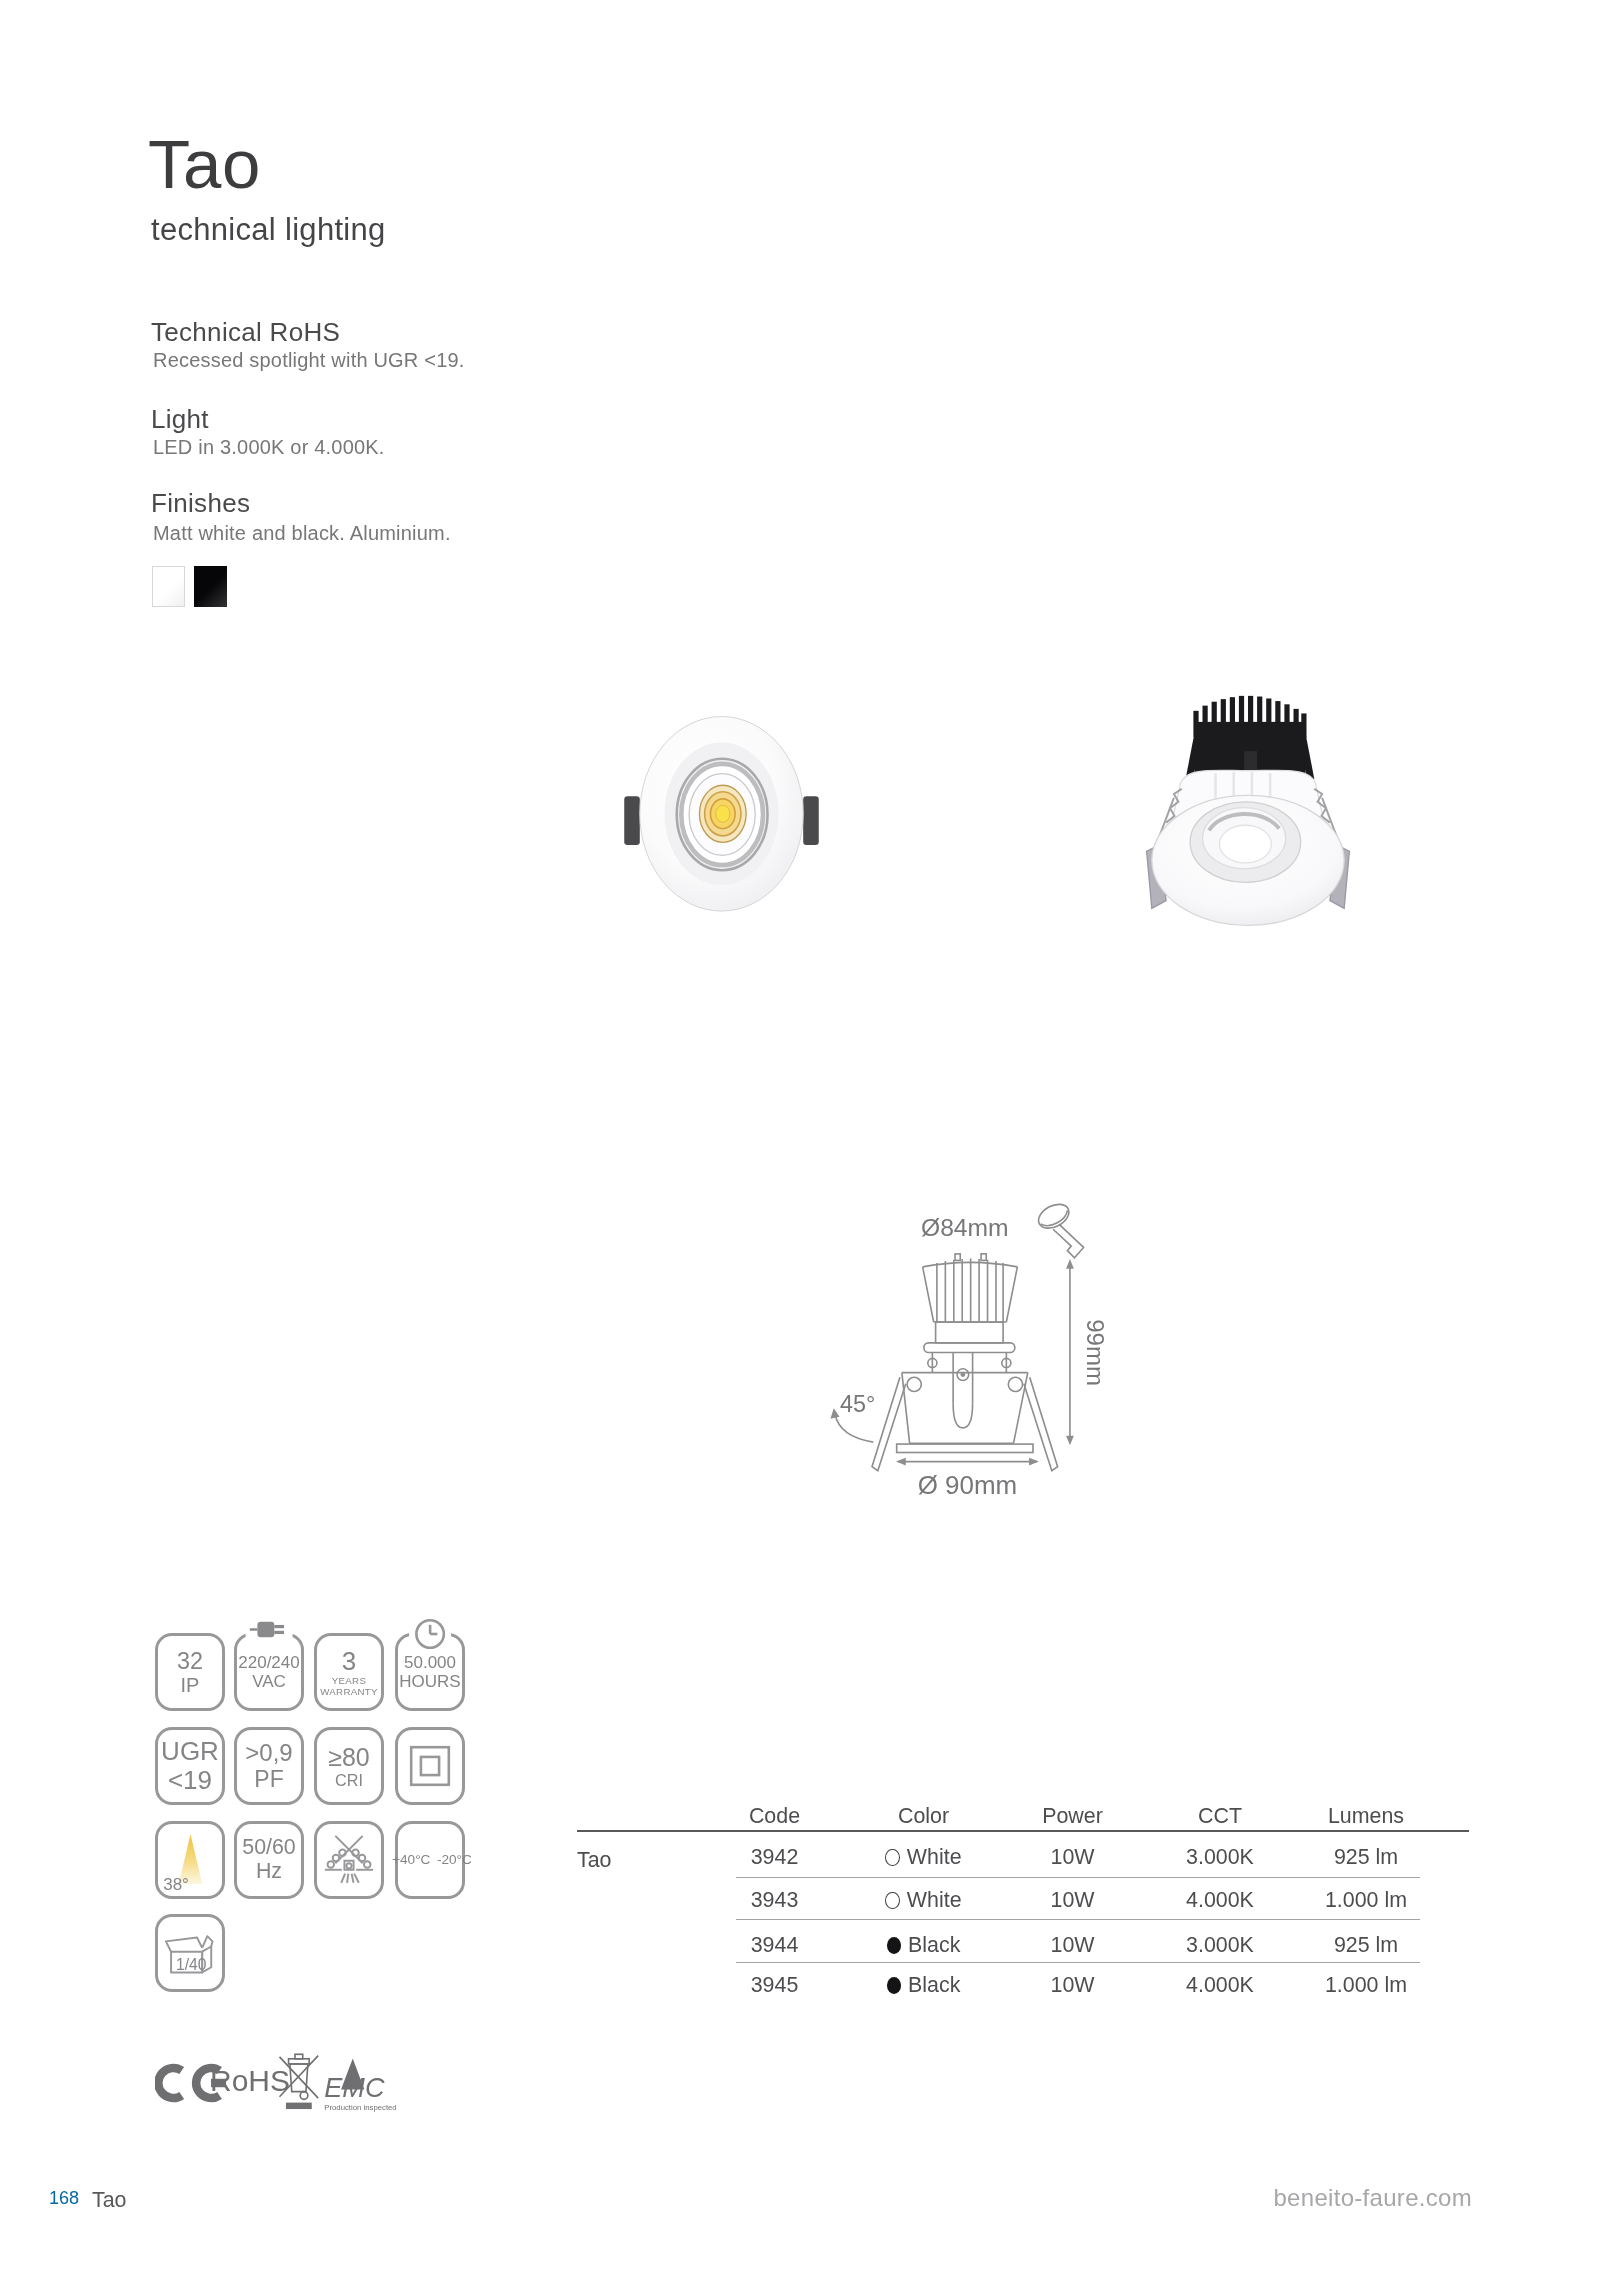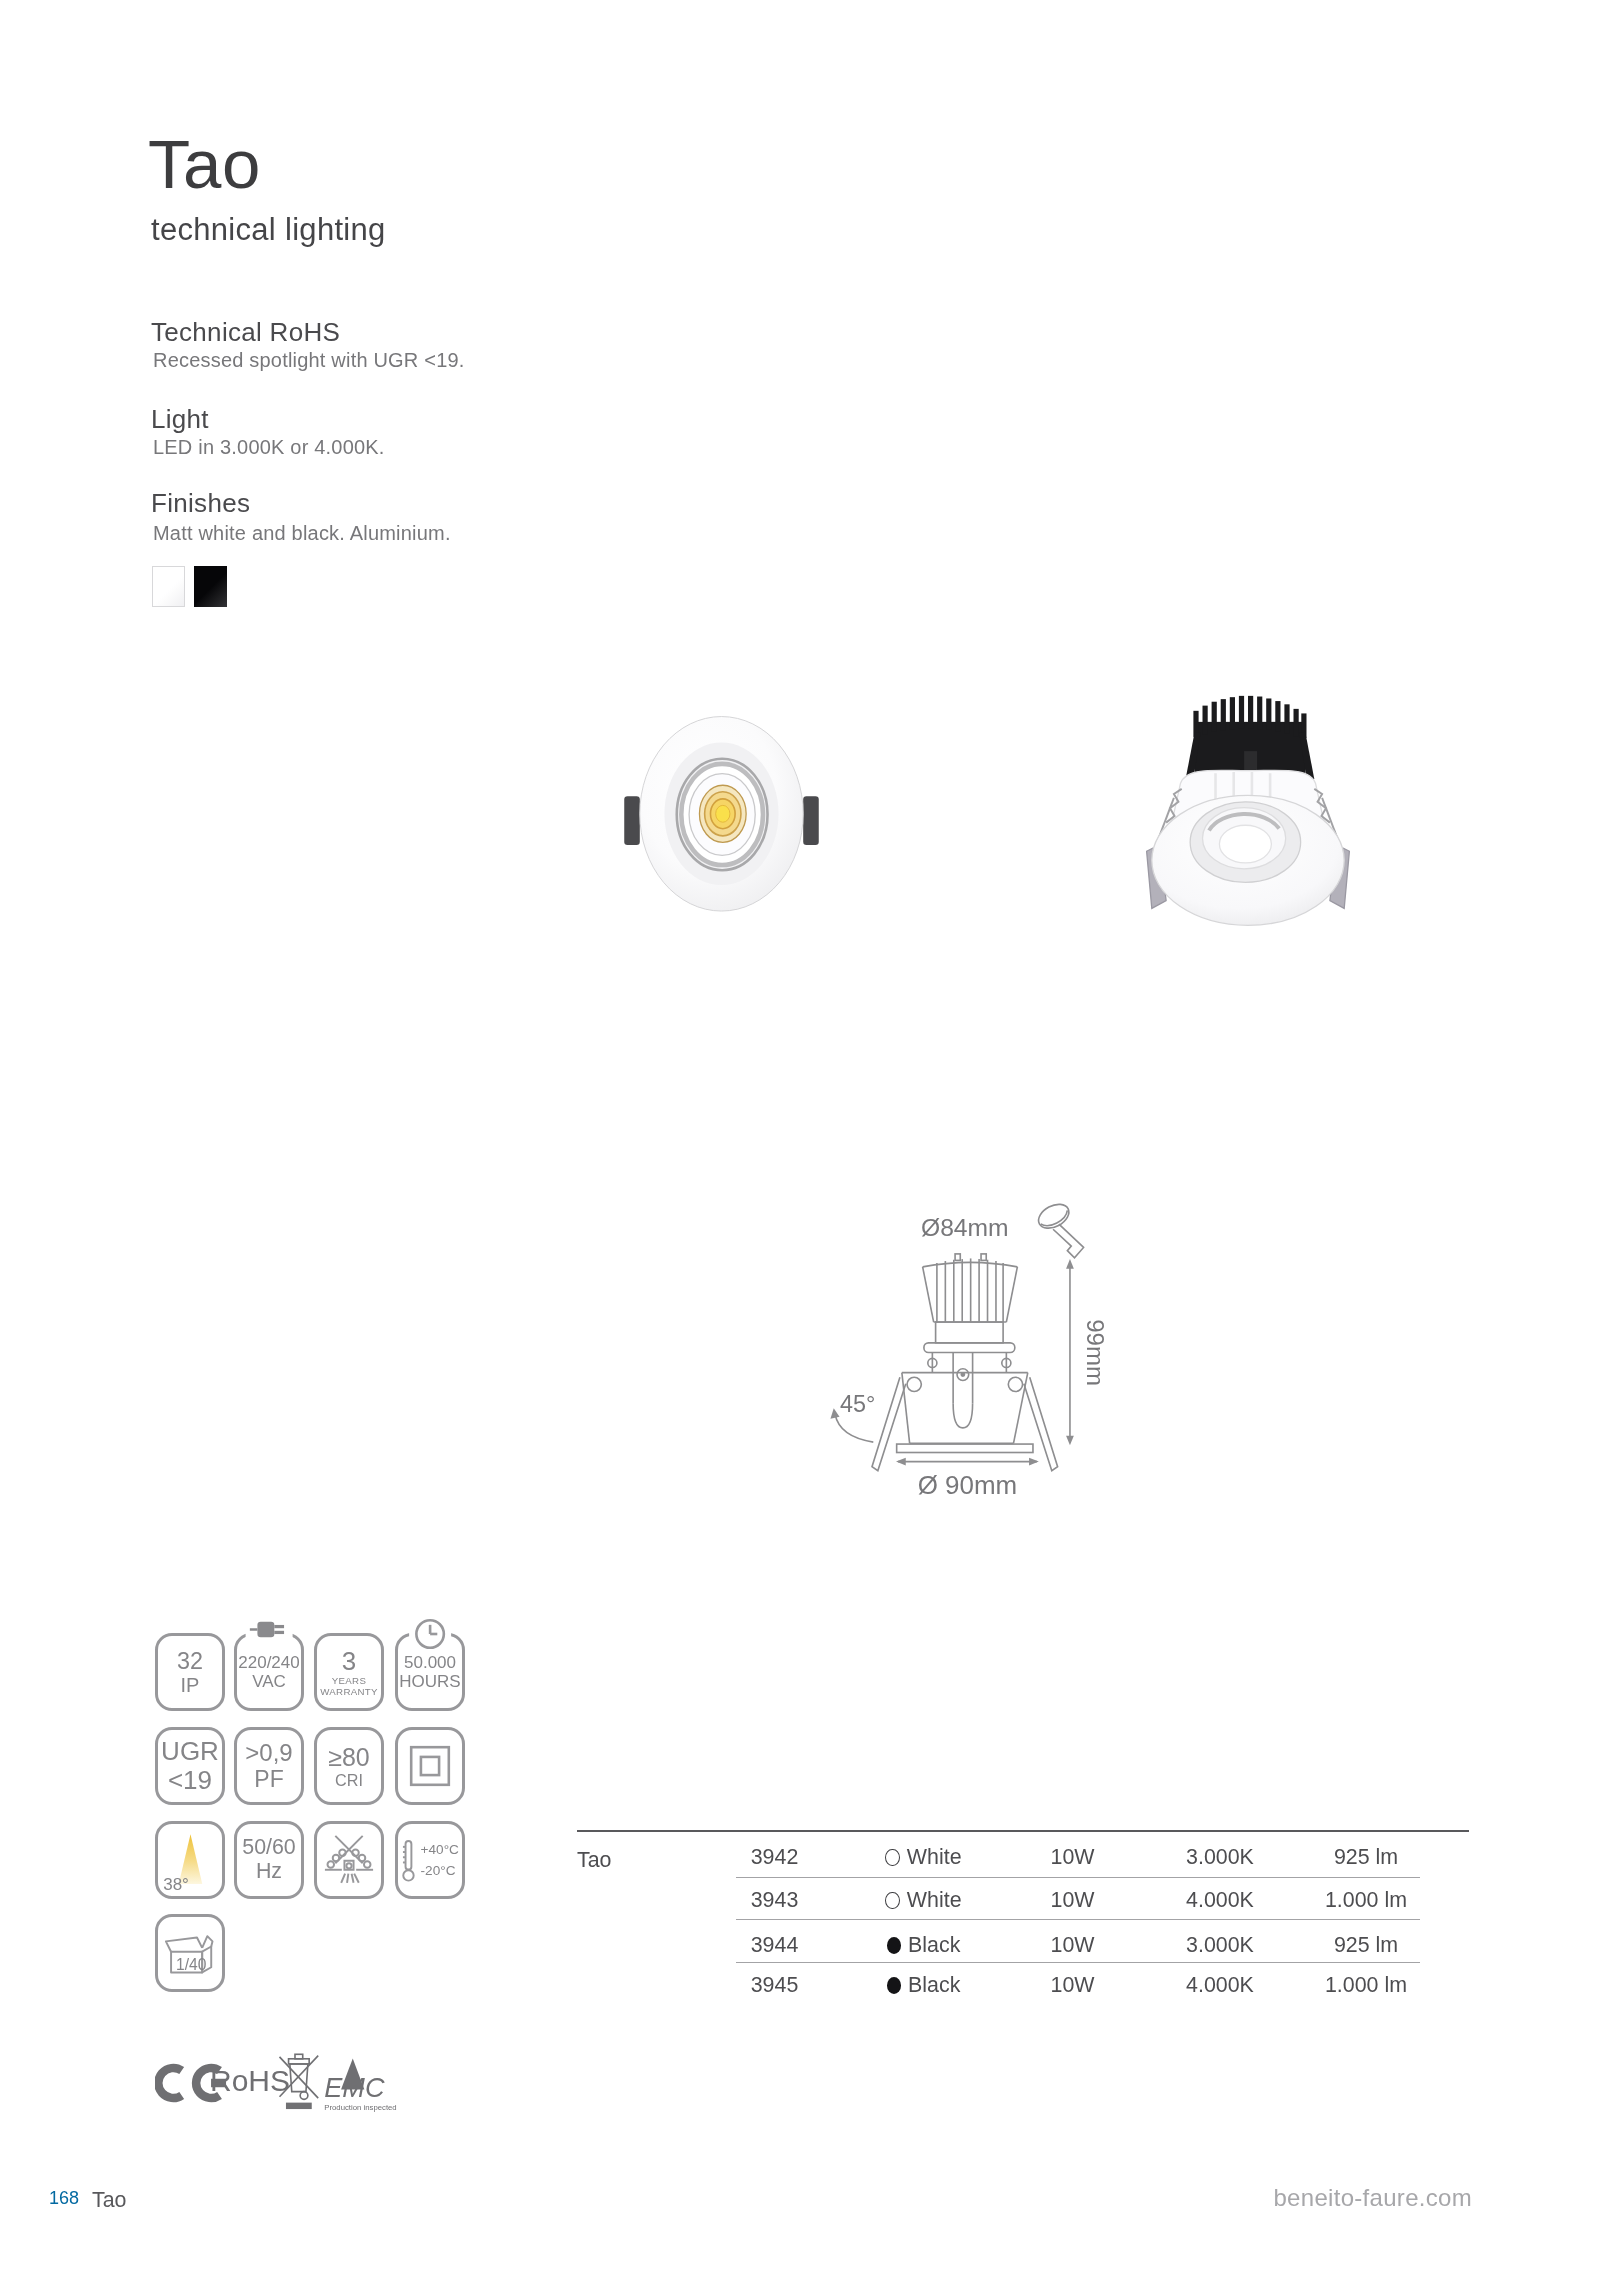--- a/index.html
+++ b/index.html
@@ -26,21 +26,21 @@
   .bu{font-size:20px}
   .badge.voltage .bv,.badge.voltage .bu{font-size:17px}
   .badge.warranty .bv{font-size:26px}
   .badge.warranty .bu{font-size:9.7px;letter-spacing:0.3px}
   .badge.lifetime .bv,.badge.lifetime .bu{font-size:17px}
   .badge.ugr .bv,.badge.ugr .bu{font-size:26px}
   .badge.pf .bv{font-size:24px}.badge.pf .bu{font-size:23px}
   .badge.cri .bv{font-size:25px}.badge.cri .bu{font-size:16.2px}
   .badge.frequency .bv,.badge.frequency .bu{font-size:21.4px}
   .badge.temp{flex-direction:row;gap:3.9px}
-  .badge.temp .tcol{display:flex;flex-direction:column;gap:6.5px;font-size:13.6px;text-align:left}
+  .badge.temp .tcol{display:flex;flex-direction:row;gap:6.5px;font-size:13.6px;text-align:left}
   .topicon{position:absolute;top:-19.5px;left:50%;transform:translateX(-50%);background:#fff;padding:0 3.9px;line-height:0}
   .beam-label{position:absolute;left:5.2px;bottom:1.9px;font-size:17px;background:transparent}
   .pack-label{position:absolute;left:16.2px;top:39px;width:34px;text-align:center;font-size:15.6px}
 
   
   .ptable{left:577px;top:1800px;width:892px;height:214px;font-size:21.4px;color:#4d4d50}
   .thead,.trow{position:absolute;left:0;width:100%;display:flex;padding-left:123px}
   .c1,.c2,.c3{width:149px;text-align:center}
   .c4,.c5{width:146px;text-align:center}
   .c2{display:flex;align-items:center;justify-content:center;gap:7.1px}
@@ -358,20 +358,27 @@
         <polygon points="62,38 76,30 76,62 62,70"></polygon>
         <polyline points="14,38 6,22 54,16 62,32"></polyline>
         <polyline points="62,32 70,14 78,22 76,30"></polyline>
       </g>
     </svg>
     <span class="pack-label">1/40</span>
   </div>
 </div>
 
 <div class="abs ptable">
+  <div class="thead" style="top:3.9px">
+    <span class="c1">Code</span>
+    <span class="c1h c2" style="display:block">Color</span>
+    <span class="c3">Power</span>
+    <span class="c4">CCT</span>
+    <span class="c5">Lumens</span>
+  </div>
   <div class="hline"></div>
   <div class="grouplabel">Tao</div>
 
   <div class="trow" style="top:45px">
     <span class="c1">3942</span>
     <span class="c2">
         <i class="dot outline"></i>
         <em>White</em>
       </span>
     <span class="c3">10W</span>

